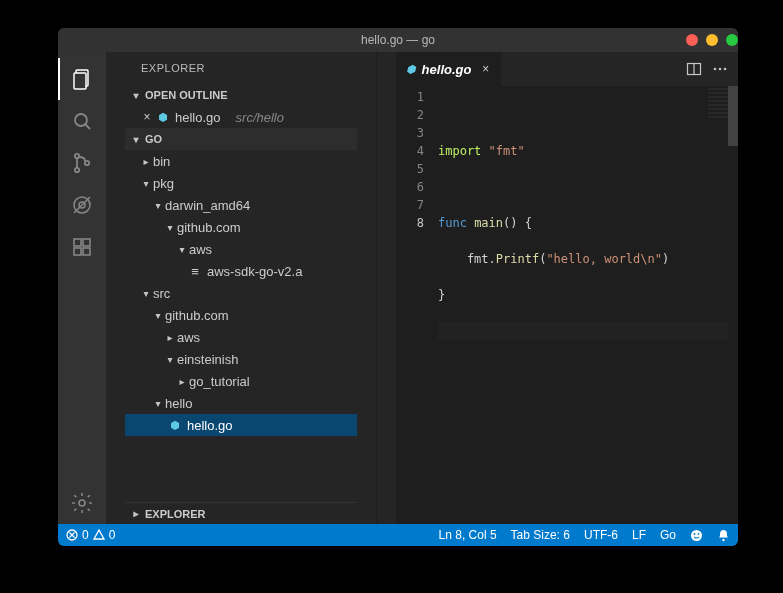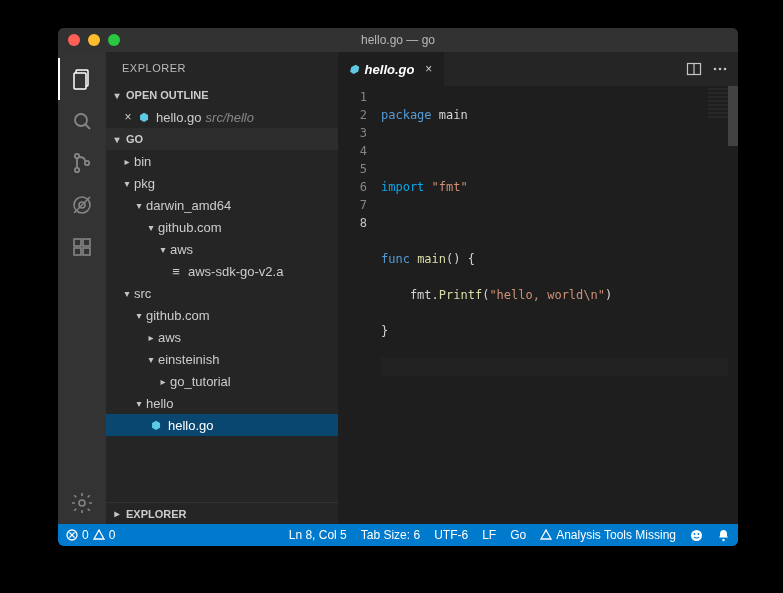--- a/index.html
+++ b/index.html
@@ -22,28 +22,30 @@
     flex-direction: column;
     overflow: hidden;
   }
   .titlebar {
     height: 24px;
     background: #323232;
     display: flex;
     align-items: center;
     position: relative;
     flex-shrink: 0;
+    justify-content: flex-end;
   }
   .traffic { display: flex; gap: 8px; margin-left: 10px; }
   .dot { width: 12px; height: 12px; border-radius: 50%; }
   .titlebar-title { position: absolute; left: 0; right: 0; text-align: center; color: #b8b8b8; font-size: 12px; pointer-events: none;}
   .body {
     flex: 1;
     display: flex;
     min-height: 0;
+    gap: 19px;
   }
   .activitybar {
     width: 48px;
     background: #333333;
     display: flex;
     flex-direction: column;
     align-items: center;
     padding-top: 6px;
   }
   .activity-item {
@@ -89,21 +91,21 @@
   .tree { font-size: 13px; }
   .row {
     height: 22px;
     display: flex;
     align-items: center;
     cursor: pointer;
     color: #ccc;
     white-space: nowrap;
   }
   .row.selected { background: #094771; color:#fff; }
-  .dim { color: #888; margin-left: 4px; font-style: italic; }
+  .dim { color: #888; margin-left: 15px; font-style: italic; }
   .chev { width: 14px; display:inline-flex; justify-content:center; color:#c5c5c5; font-size:10px;}
   .file-icon { width:16px; display:inline-flex; justify-content:center; margin-right:4px; }
   .go-icon { color:#5dc9e2; font-size:11px;}
   .close-x { color:#ccc; width:16px; text-align:center; font-size:12px;}
   .editor {
     flex:1;
     display:flex;
     flex-direction: column;
     background: #1e1e1e;
     min-width:0;
@@ -143,21 +145,21 @@
     padding-right: 14px;
     padding-top: 2px;
   }
   .code {
     flex:1;
     color:#d4d4d4;
     padding-top:2px;
     white-space: pre;
   }
   .kw { color:#569cd6; }
-  .kw2 { color:#0ea5e9; }
+  .kw2 { color:#bef264; }
   .fn { color:#dcdcaa; }
   .str { color:#ce9178; }
   .id { color:#d4d4d4; }
   .cursor-line { background: rgba(255,255,255,0.02);}
   .minimap {
     position:absolute; right:2px; top:2px; width:28px; height:30px;
     background: linear-gradient(#3a3a3a 2px, transparent 2px) 0 0/100% 4px;
     opacity:0.35;
   }
   .editor-scroll { position:absolute; right:0; top:34px; bottom:0; width:10px; background:#1e1e1e;}
@@ -351,21 +353,20 @@
           <div>1</div>
           <div>2</div>
           <div>3</div>
           <div>4</div>
           <div>5</div>
           <div>6</div>
           <div>7</div>
           <div style="color:#c6c6c6">8</div>
         </div>
         <div class="code">
-<div><span class="kw">package</span><span class="id"> main</span></div>
 <div> </div>
 <div><span class="kw2">import</span><span class="str"> "fmt"</span></div>
 <div> </div>
 <div><span class="kw">func</span><span class="fn"> main</span><span>() {</span></div>
 <div><span>    fmt.</span><span class="fn">Printf</span><span>(</span><span class="str">"hello, world\n"</span><span>)</span></div>
 <div><span>}</span></div>
 <div class="cursor-line"> </div>
         </div>
         <div class="minimap"></div>
       </div>
@@ -396,26 +397,20 @@
     <div class="sb-item">
         <span>UTF-6</span>
       </div>
     <div class="sb-item">
         <span>LF</span>
       </div>
     <div class="sb-item">
         <span>Go</span>
       </div>
     <div class="sb-item">
-      <svg width="12" height="12" viewBox="0 0 12 12" fill="none" stroke="#fff" stroke-width="1.3">
-          <path d="M6 1L11 10H1z"></path>
-        </svg>
-      <span>Analysis Tools Missing</span>
-    </div>
-    <div class="sb-item">
       <svg width="13" height="13" viewBox="0 0 13 13" fill="#fff">
           <circle cx="6.5" cy="6.5" r="5.5"></circle>
           <circle cx="4.5" cy="5" r="0.9" fill="#007acc"></circle>
           <circle cx="8.5" cy="5" r="0.9" fill="#007acc"></circle>
           <path d="M4 8c1 1.3 4 1.3 5 0" stroke="#007acc" stroke-width="1.1" fill="none"></path>
         </svg>
     </div>
     <div class="sb-item">
       <svg width="13" height="13" viewBox="0 0 13 13" fill="#fff">
           <path d="M6.5 1c2 0 3.5 1.5 3.5 4v2l1 1.5H2l1-1.5V5c0-2.5 1.5-4 3.5-4z"></path>

